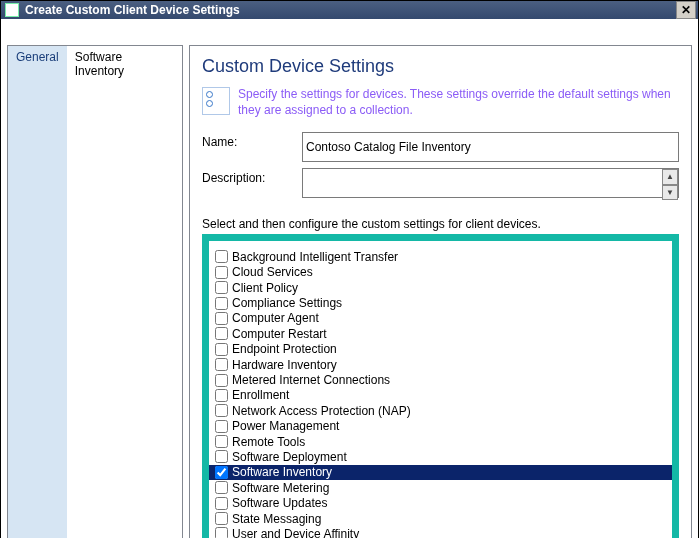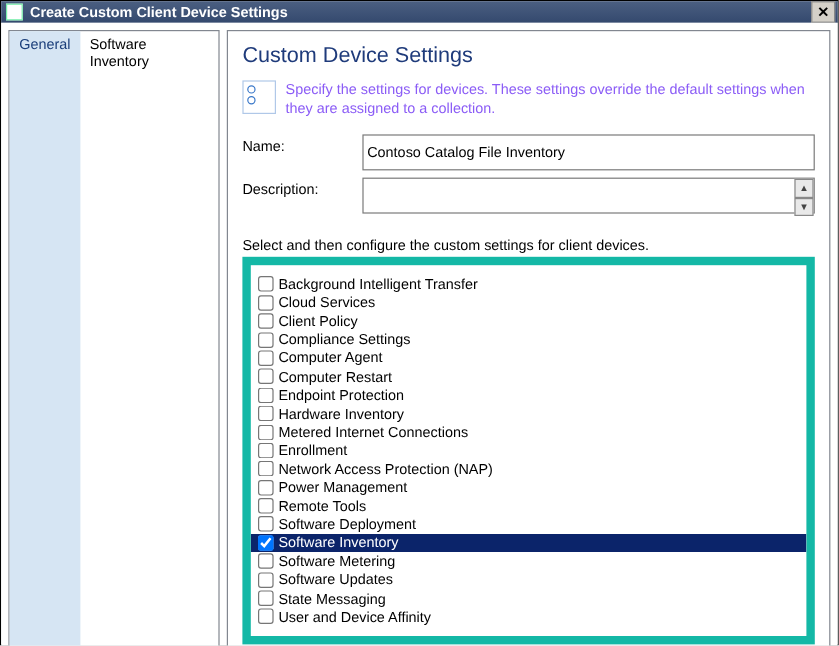--- a/index.html
+++ b/index.html
@@ -1,17 +1,17 @@
 <!DOCTYPE html>
 <html><head>
 <meta charset="utf-8">
 <style>
   * { box-sizing: border-box; }
   html, body { margin: 0; padding: 0; font-family: "Segoe UI", Tahoma, sans-serif; font-size: 12px; color: #000; }
-  .window { width: 699px; height: 538px; border: 1px solid #000; background: #fff; display: flex; flex-direction: column; }
+  .window { width: 699px; height: 538px; border: 1px solid #000; background: #fff; display: flex; flex-direction: column; gap: 20px; }
   .titlebar { height: 24px; background: linear-gradient(#4b5f81, #34496e); color: #fff; display: flex; align-items: center; padding: 0 2px 0 4px; font-size: 12px; font-weight: bold; }
   .titlebar .ticon { width: 14px; height: 14px; margin-right: 6px; background: #fff; border: 1px solid #7ea; display:inline-block; }
   .titlebar .title { flex: 1; }
   .titlebar .closebtn { width: 20px; height: 18px; background: #d4d0c8; border: 1px solid #888; display: flex; align-items: center; justify-content: center; cursor: default; color:#000; font-family: Arial; font-size: 12px; line-height: 1; }
   .body { flex: 1; display: flex; background: #fff; padding: 6px; gap: 6px; }
   .navpane { width: 176px; border: 1px solid #828790; background: #fff; display: flex; flex-direction: row; }
   .navitem { padding: 4px 8px; cursor: default; }
   .navitem.selected { background: #d6e5f3; color: #1a3e7a; border-bottom: 1px solid #b8cde4; }
   .mainpane { flex: 1; border: 1px solid #828790; background: #fff; padding: 10px 12px 8px 12px; overflow: hidden; display: flex; flex-direction: column; }
   .heading { font-size: 18px; color: #1f3b7b; margin: 0 0 10px 0; font-weight: normal; }

